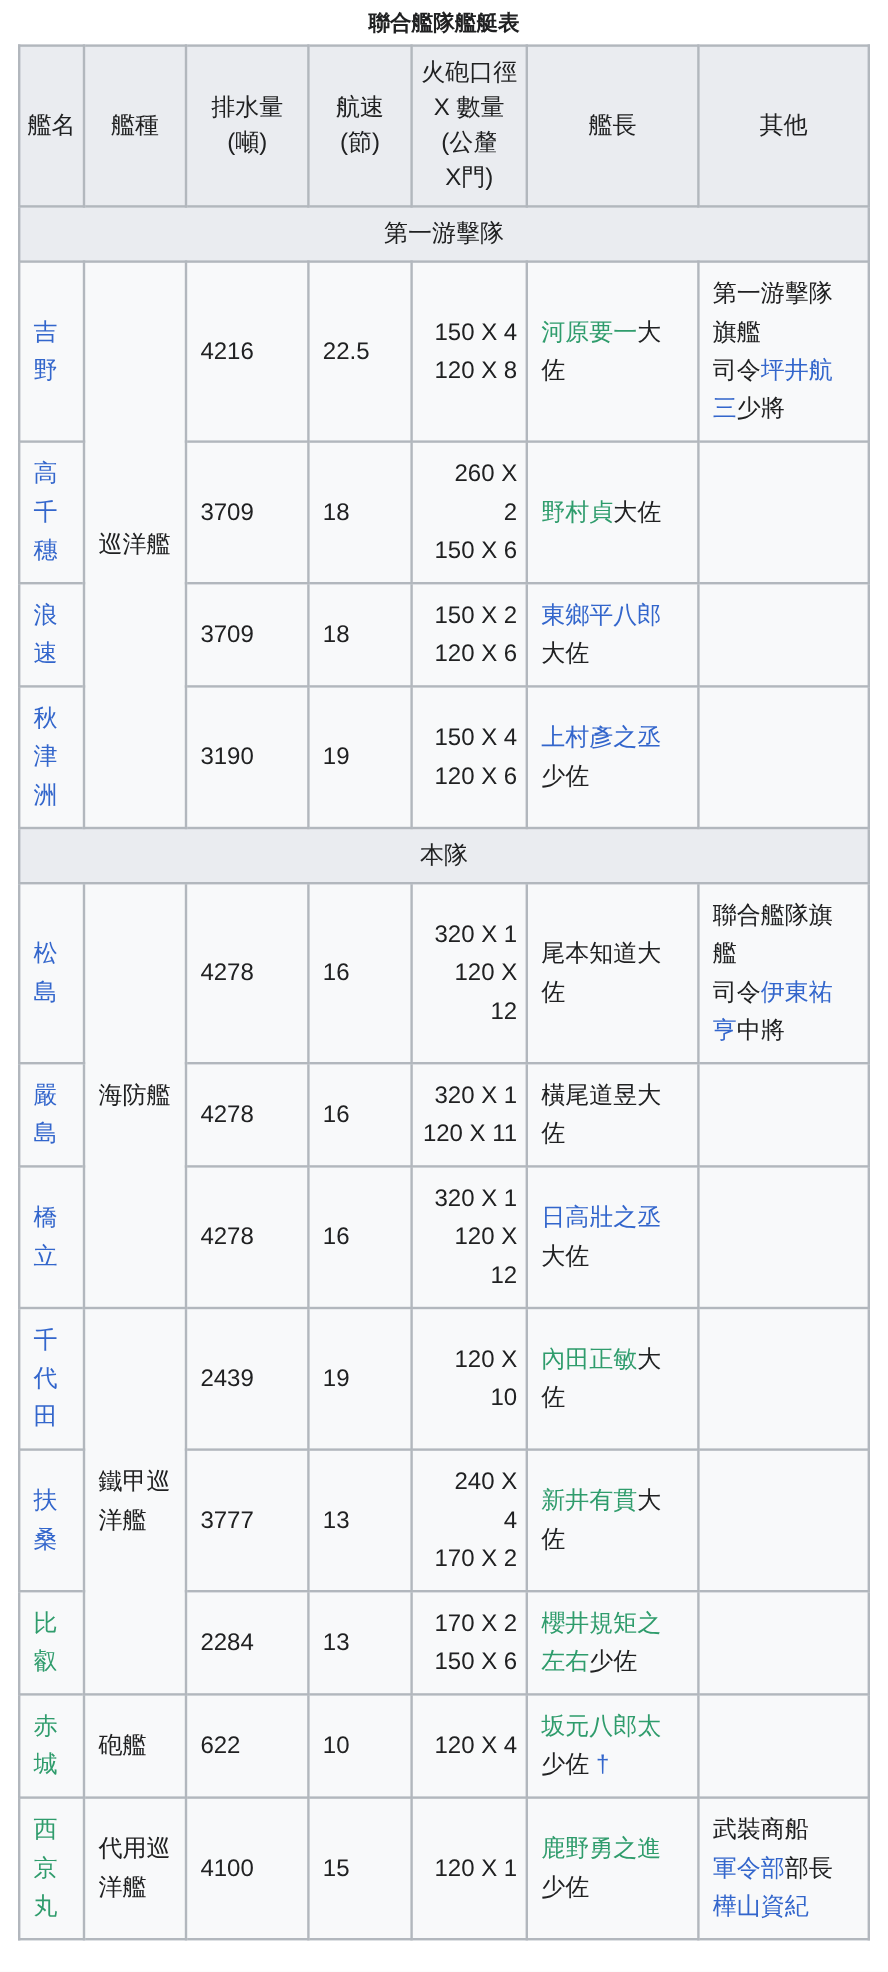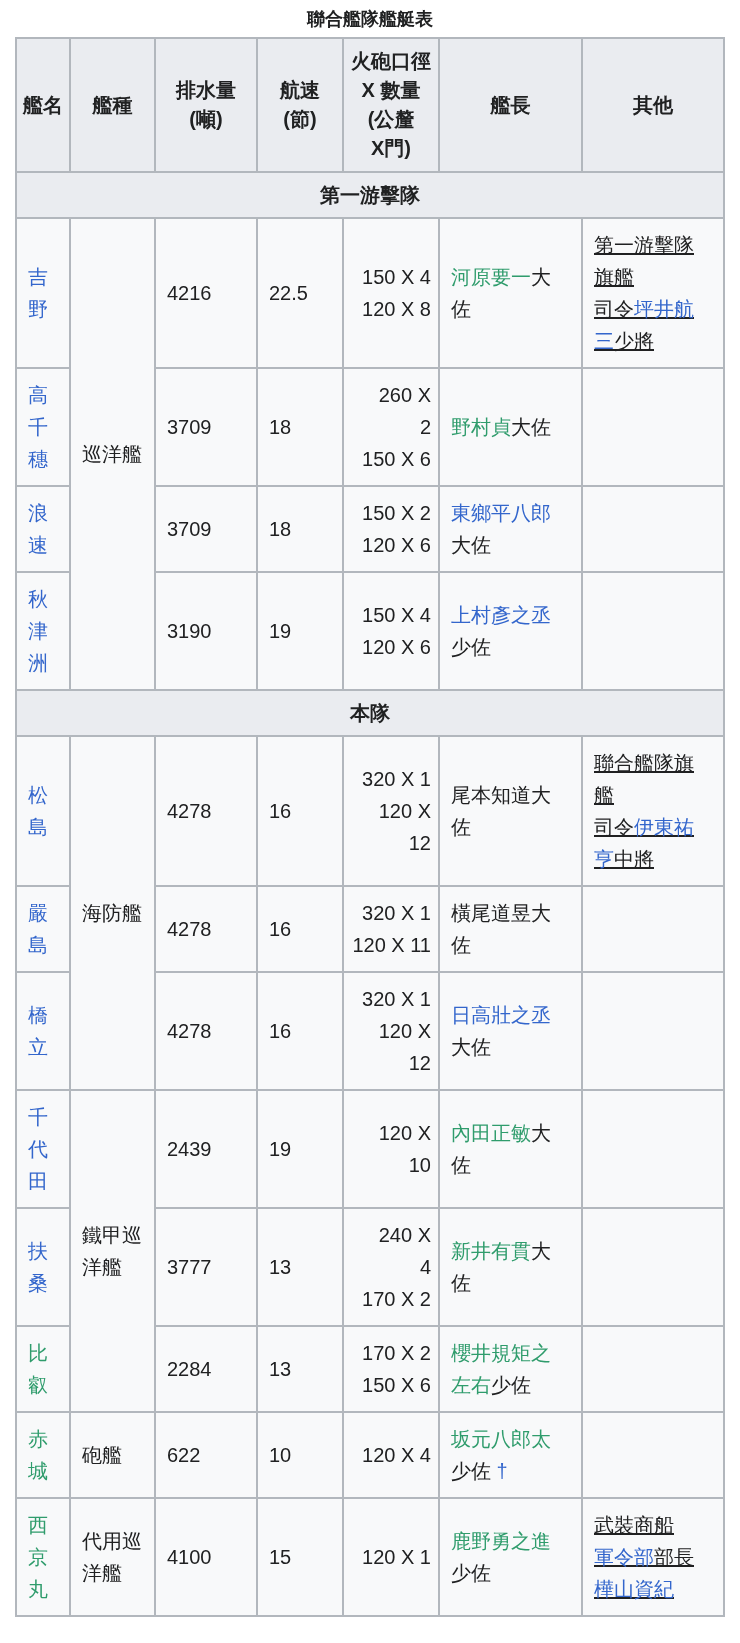--- a/index.html
+++ b/index.html
@@ -20,25 +20,25 @@
   table.fleet{
     table-layout:fixed; width:708px; margin:0 auto;
     border-collapse:collapse; background:var(--cellbg);
   }
   th,td{
     border:2px solid var(--border);
     vertical-align:middle;
     overflow-wrap:break-word; word-break:break-word;
   }
   td{padding:10px 11px; text-align:left;}
-  th{background:var(--headbg); font-weight:bold; text-align:center; padding:8px 6px;}
+  th{background:var(--headbg); font-weight:normal; text-align:center; padding:8px 6px;}
   th.colhead{white-space:pre-line; line-height:1.45;}
   th.section{padding:6px 4px;margin-top:16px;}
   td.guns{padding:10px 7px; white-space:pre-line;text-align:right;}
-  td.other{white-space:pre-line;text-decoration:underline;}
+  td.other{white-space:pre-line;}
   a.lnk{text-decoration:none; cursor:pointer;}
   a.blue{color:var(--blue);}
   a.green{color:var(--green);}
 </style>
 </head>
 <body>
 
 <div class="caption">聯合艦隊艦艇表</div>
 
 <table class="fleet">

